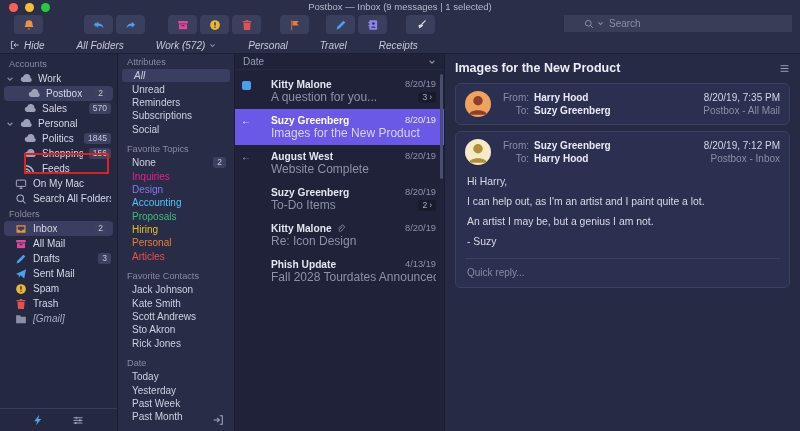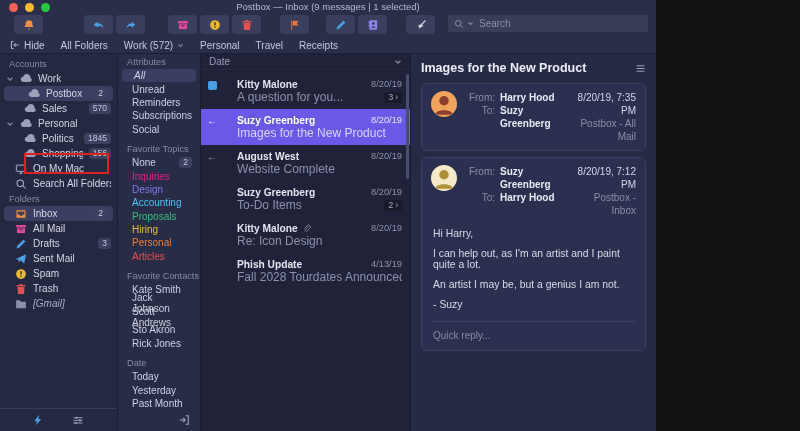--- a/index.html
+++ b/index.html
@@ -1,42 +1,42 @@
 <!DOCTYPE html>
 <html><head>
 <meta charset="utf-8">
 <style>
   html,body{margin:0;padding:0;background:#111;}
-  .app{position:relative;width:656px;height:431px;background:#2b2e49;overflow:hidden;
+  .app{position:relative;width:800px;height:431px;background:#2b2e49;overflow:hidden;
        font-family:"Liberation Sans",sans-serif;color:#cfd2e4;font-size:10px;}
   svg{display:block}
   .ic{width:12px;height:12px;flex:none}
   .ic10{width:10px;height:10px;flex:none}
 
   
   .titlebar{position:relative;height:13px;}
   .lights{position:absolute;left:9px;top:3px;display:flex;gap:7px;}
   .light{width:9px;height:9px;border-radius:50%;}
   .l-red{background:#ff5f57}.l-yel{background:#febc2e}.l-grn{background:#28c840}
   .wtitle{text-align:center;font-size:9.5px;color:#b6b9cd;line-height:14px;}
 
   
   .toolbar{position:relative;height:24px;}
   .tbtn{position:absolute;top:2px;width:29px;height:19px;background:#3b3f5e;border:none;
         border-radius:4px;display:flex;align-items:center;justify-content:center;padding:0;cursor:default;}
   .search{position:absolute;right:8px;top:2px;width:188px;height:17px;background:#3a3d58;
-          border-radius:0;display:flex;align-items:center;padding:0 6px;gap:3px;}
+          border-radius:0;display:flex;align-items:center;padding:0 20px;gap:3px;}
   .search input{flex:1;background:transparent;border:none;outline:none;color:#e1e3f0;
                 font-family:"Liberation Sans",sans-serif;font-size:10px;min-width:0;}
   .search input::placeholder{color:#8b8fa8;}
   .odot{position:absolute;right:202px;top:9px;width:3px;height:3px;border-radius:50%;background:#8b8fa8;}
 
   
-  .filterbar{height:16px;display:flex;align-items:center;padding:0 10px;gap:16px;
-             color:#c6c9da;border-bottom:1px solid #1d2033;}
+  .filterbar{height:16px;display:flex;align-items:center;padding:0 10px;gap:32px;
+             color:#c6c9da;border-bottom:1px solid #1d2033;font-style:italic;}
   .fitem{display:flex;align-items:center;gap:4px;}
 
   
   .main{display:flex;height:377px;}
   .col{box-sizing:border-box;position:relative;}
   .col1{width:118px;background:#252841;border-right:1px solid #1b1e31;padding-top:2px;}
   .col2{width:117px;background:#292c47;border-right:1px solid #1b1e31;}
   .col3{width:210px;background:#1f2238;border-right:1px solid #1b1e31;}
   .pane{width:355px;background:#262a44;padding:5px 10px;box-sizing:border-box;}
 
@@ -311,20 +311,30 @@
       <div class="row child">
         <span>
             <svg class="ic" viewBox="0 0 16 16" fill="#9ca0b8">
               <path d="M4.5 12a3.5 3.5 0 0 1-.4-6.98A5 5 0 0 1 13.9 6.6 2.8 2.8 0 0 1 13 12z"></path>
             </svg>
           </span>
         <span class="lbl">Shopping</span>
         <span class="badge">156</span>
       </div>
 
+      <div class="row child">
+        <span>
+            <svg class="ic" viewBox="0 0 16 16" fill="#aab0c8">
+              <circle cx="3.8" cy="12.2" r="1.7"></circle>
+              <path d="M2 6.8a7.2 7.2 0 0 1 7.2 7.2H6.9A4.9 4.9 0 0 0 2 9.1z"></path>
+              <path d="M2 2.3A11.7 11.7 0 0 1 13.7 14h-2.3A9.4 9.4 0 0 0 2 4.6z"></path>
+            </svg>
+          </span>
+        <span class="lbl">Feeds</span>
+      </div>
 
       <div class="row plain">
         <span>
             <svg class="ic" viewBox="0 0 16 16" fill="none" stroke="#aab0c8" stroke-width="1.3">
               <rect x="1.8" y="2.8" width="12.4" height="8.4" rx="1"></rect>
               <path d="M6 13.8h4M8 11.2v2.6"></path>
             </svg>
           </span>
         <span class="lbl">On My Mac</span>
       </div>
@@ -445,29 +455,30 @@
       </div>
       <div class="frow" style="color: rgb(224, 33, 138);">Inquiries</div>
       <div class="frow" style="color: rgb(133, 121, 238);">Design</div>
       <div class="frow" style="color: rgb(79, 195, 247);">Accounting</div>
       <div class="frow" style="color: rgb(61, 189, 125);">Proposals</div>
       <div class="frow" style="color: rgb(227, 194, 41);">Hiring</div>
       <div class="frow" style="color: rgb(239, 125, 51);">Personal</div>
       <div class="frow" style="color: rgb(232, 80, 80);">Articles</div>
 
       <div class="sec mt">Favorite Contacts</div>
+      <div class="frow">Jack Johnson</div>
       <div class="frow">Kate Smith</div>
-      <div class="frow">Jack Johnson</div>
       <div class="frow">Scott Andrews</div>
       <div class="frow">Sto Akron</div>
       <div class="frow">Rick Jones</div>
 
       <div class="sec mt">Date</div>
       <div class="frow">Today</div>
       <div class="frow">Yesterday</div>
+      <div class="frow">Past Week</div>
       <div class="frow">Past Month</div>
 
       <span class="collapse-btn">
           <svg class="ic" viewBox="0 0 14 14" fill="none" stroke="#9ca0b8" stroke-width="1.3">
             <path d="M9 2h3v10H9"></path>
             <path d="M6 4.5 8.5 7 6 9.5"></path>
             <path d="M2 7h6.5"></path>
           </svg>
         </span>
     </aside>

